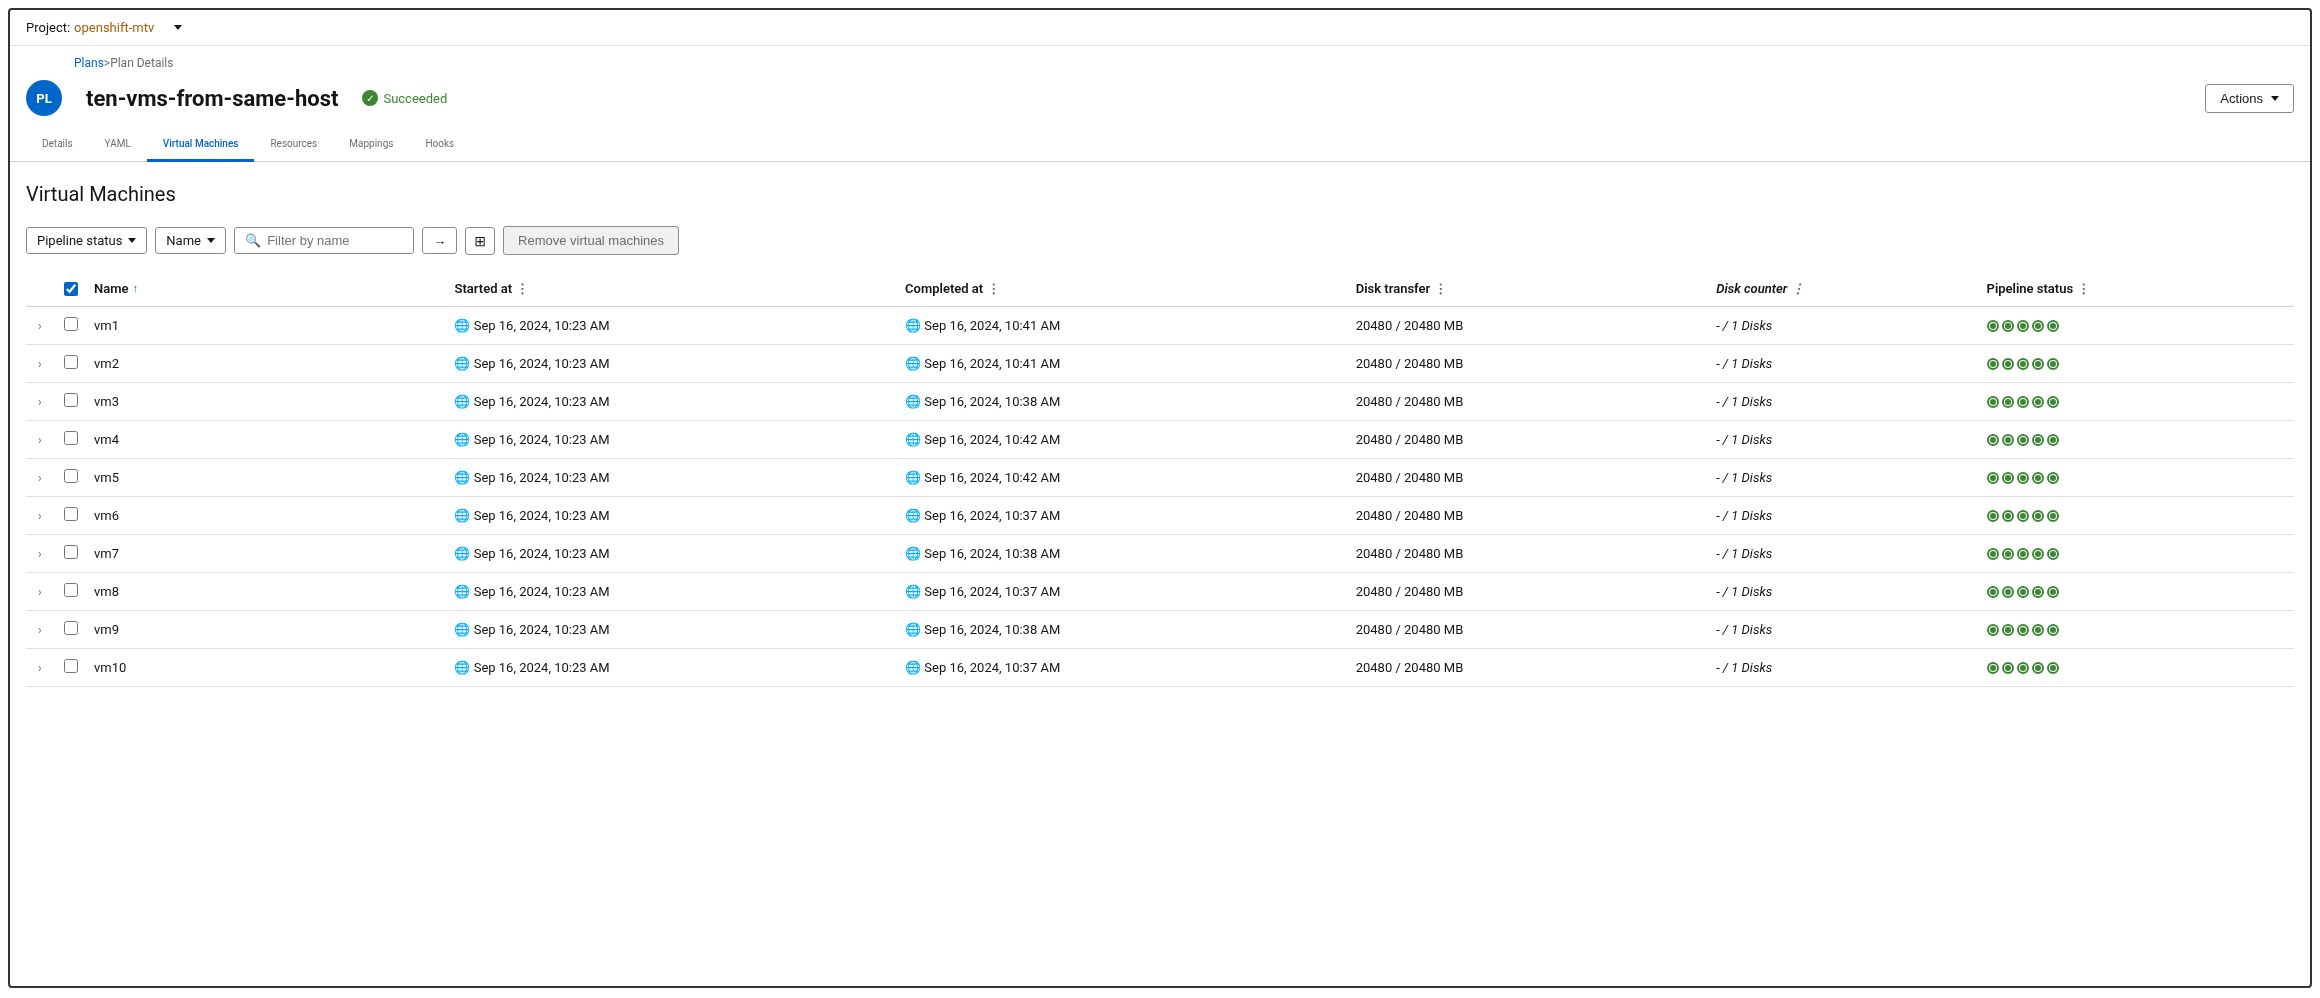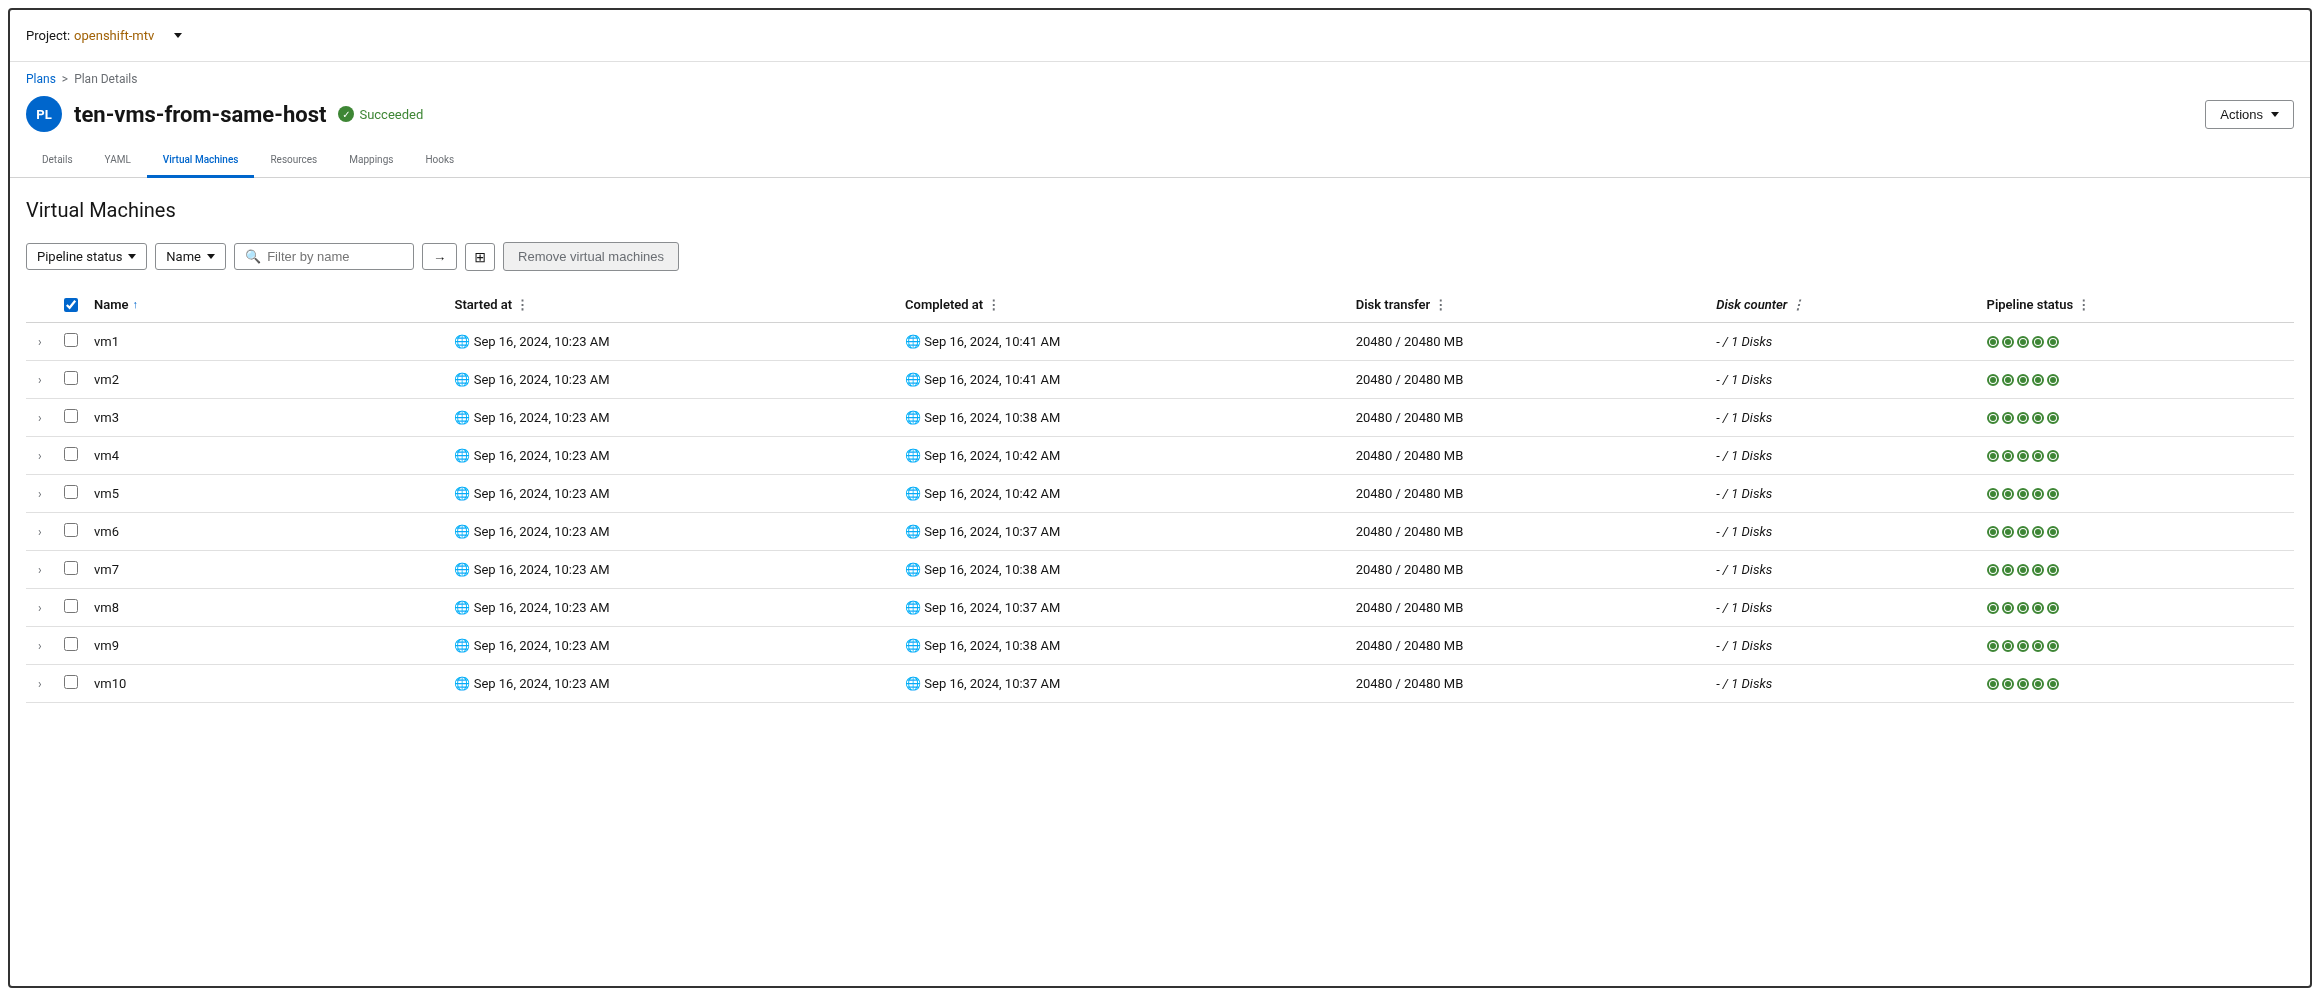--- a/index.html
+++ b/index.html
@@ -12,21 +12,21 @@
     .page-wrapper {
       border: 2px solid #333;
       margin: 8px;
       border-radius: 4px;
       overflow: hidden;
       min-height: 980px;
     }
     
     .top-bar {
       border-bottom: 1px solid #e0e0e0;
-      padding: 18px 16px;
+      padding: 10px 16px;
       display: flex;
       align-items: center;
       gap: 4px;
     }
     .project-label {
       font-size: 13px;
       color: #151515;
     }
     .project-dropdown {
       display: flex;
@@ -41,38 +41,38 @@
       border-left: 4px solid transparent;
       border-right: 4px solid transparent;
       border-top: 5px solid #151515;
       display: inline-block;
     }
     
     .breadcrumb-area {
       padding: 10px 16px 6px;
       display: flex;
       align-items: center;
-      gap: 6px;
       font-size: 12px;
       color: #0066cc;
+      margin-left: 48px;
     }
     .breadcrumb-area a { color: #0066cc; text-decoration: none; }
     .breadcrumb-sep { color: #6a6e73; }
     .breadcrumb-current { color: #6a6e73; }
     
     .page-header {
       padding: 4px 16px 12px;
       display: flex;
       align-items: center;
       justify-content: space-between;
     }
     .page-header-left {
       display: flex;
       align-items: center;
-      gap: 12px;
+      gap: 24px;
     }
     .pl-badge {
       width: 36px; height: 36px;
       border-radius: 50%;
       background: #0066cc;
       color: white;
       font-size: 13px;
       font-weight: 700;
       display: flex;
       align-items: center;

